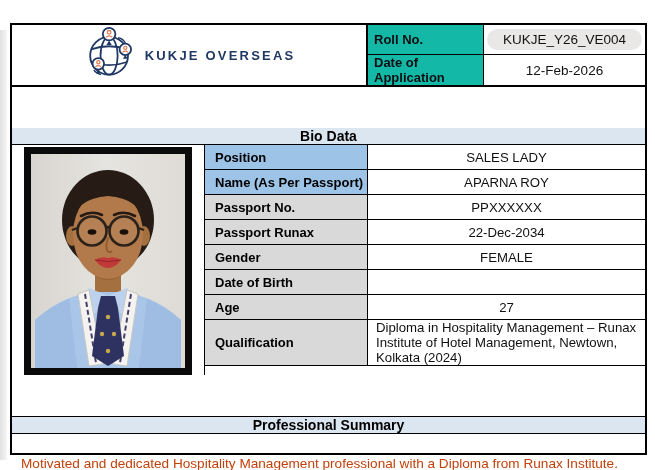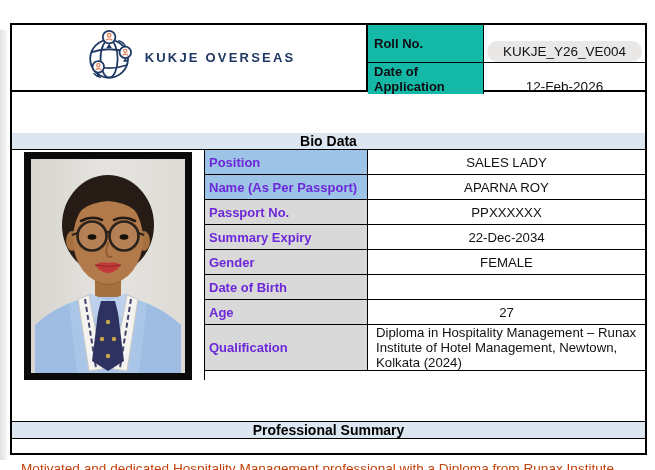--- a/index.html
+++ b/index.html
@@ -17,42 +17,42 @@
 
   
   .hdr-row { display: flex; height: 67px; border-bottom: 2px solid #000; }
   .logo-cell { width: 356px; border-right: 2px solid #000; display: flex; align-items: center; justify-content: center; gap: 8px; background:#fff;text-align:center; }
   .brand { color: #1f3864; font-weight: bold; font-size: 13px; letter-spacing: 2.2px; }
   .hdr-right { flex: 1; display: flex; flex-direction: column; }
   .hdr-subrow { display: flex; flex: 1; }
   .hdr-subrow.first { border-bottom: 1.5px solid #000; }
   .hlabel { width: 116px; background: #14b8a6; border-right: 1.5px solid #000;
             font-weight: bold; font-size: 13px; display: flex; align-items: center; padding-left: 6px; color:#0d0d12; }
-  .hval { flex: 1; display: flex; align-items: center; justify-content: center; font-size: 13.5px; margin-top: 16px; }
+  .hval { flex: 1; display: flex; align-items: center; justify-content: center; font-size: 13.5px; }
   .pill { background: #e9e8e7; border-radius: 11px; padding: 3px 16px; font-size: 13.5px; }
 
   
   .section-bar { height: 22px; background: #dce6f1; border-bottom: 1.5px solid #000;
                  display: flex; align-items: center; justify-content: center;
                  font-weight: bold; font-size: 14px; color: #000; margin-top: 41px; }
   .section-bar.summary-bar { height: 23px; border-top: 0.5px solid #000; }
 
   
   .bio { display: flex; height: 243px; }
   .photo-cell { width: 193px; border-right: 1.5px solid #000; background: #fff;
                 display: flex; align-items: center; justify-content: center; }
   .photo-frame { width: 168px; height: 228px; border: 7px solid #0a0a0a; background: #fff; margin-top: 2px; }
   .photo-frame svg { display: block; width: 100%; height: 100%; }
 
   .fields { flex: 1; display: flex; flex-direction: column; }
   .frow { display: flex; height: 25px; border-bottom: 1.5px solid #000; }
   .frow.qual { height: 46px; }
   .frow.last { height: 22px; border-bottom: none; }
   .flabel { width: 163px; border-right: 1.5px solid #000; font-weight: bold; font-size: 13px;
-            display: flex; align-items: center; padding-left: 4px; color:#6d28d9; }
+            display: flex; align-items: center; padding-left: 10px; color:#000000; }
   .flabel.blue { background: #9dc3e6; }
   .flabel.gray { background: #d9d9d9; }
   .fval { flex: 1; display: flex; align-items: center; justify-content: center;
           font-size: 13.2px; text-align: left; line-height: 15px; padding: 0 8px; }
 
   
   .summary-text { flex: 1; padding: 20px 9px 0 9px; font-size: 13.6px; line-height: 19px; color: #c2410c; }
 </style>
 </head>
 <body>
@@ -187,21 +187,21 @@
       </div>
       <div class="frow">
         <div class="flabel blue">Name (As Per Passport)</div>
         <div class="fval">APARNA ROY</div>
       </div>
       <div class="frow">
         <div class="flabel gray">Passport No.</div>
         <div class="fval">PPXXXXXX</div>
       </div>
       <div class="frow">
-        <div class="flabel gray">Summary Expiry</div>
+        <div class="flabel gray">Passport Runax</div>
         <div class="fval">22-Dec-2034</div>
       </div>
       <div class="frow">
         <div class="flabel gray">Gender</div>
         <div class="fval">FEMALE</div>
       </div>
       <div class="frow">
         <div class="flabel gray">Date of Birth</div>
       </div>
       <div class="frow">

